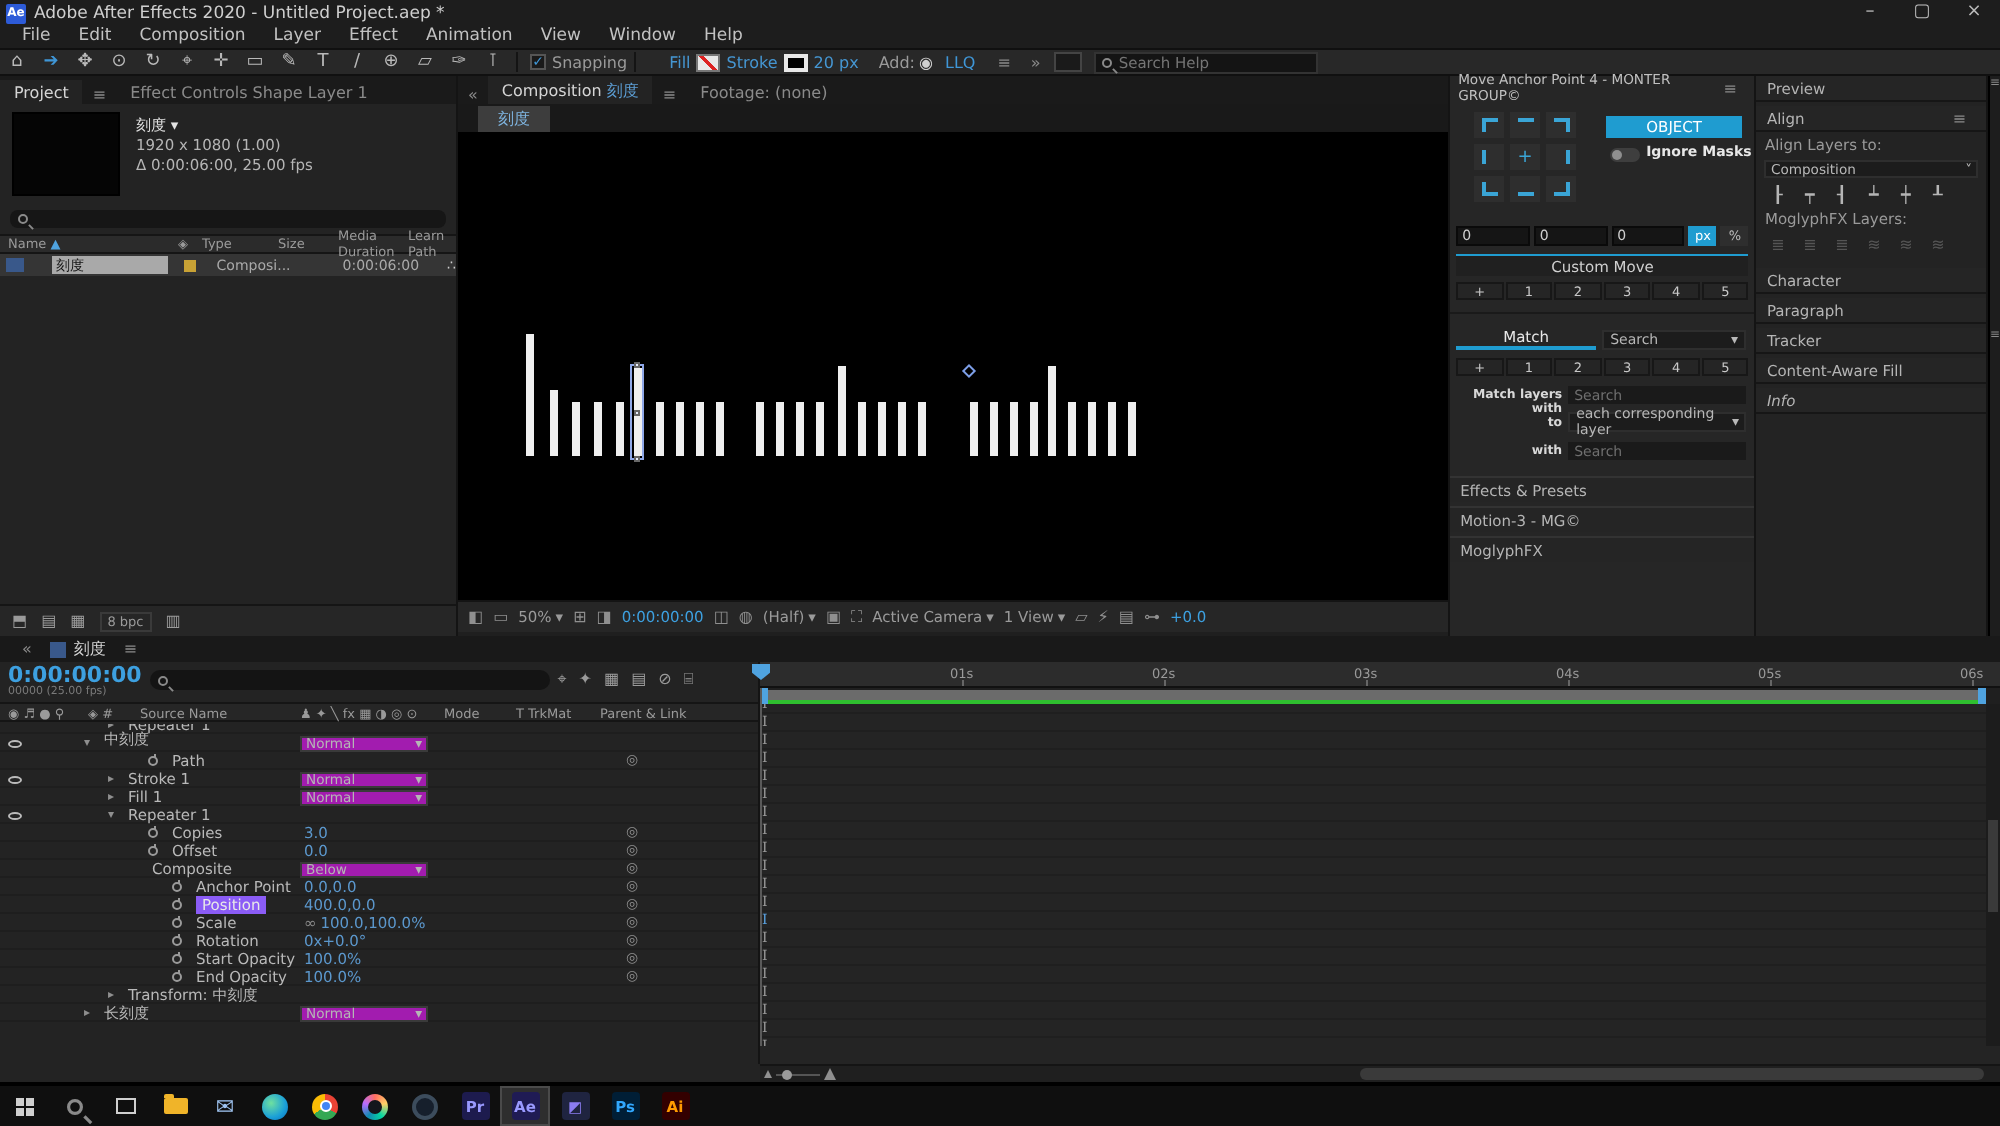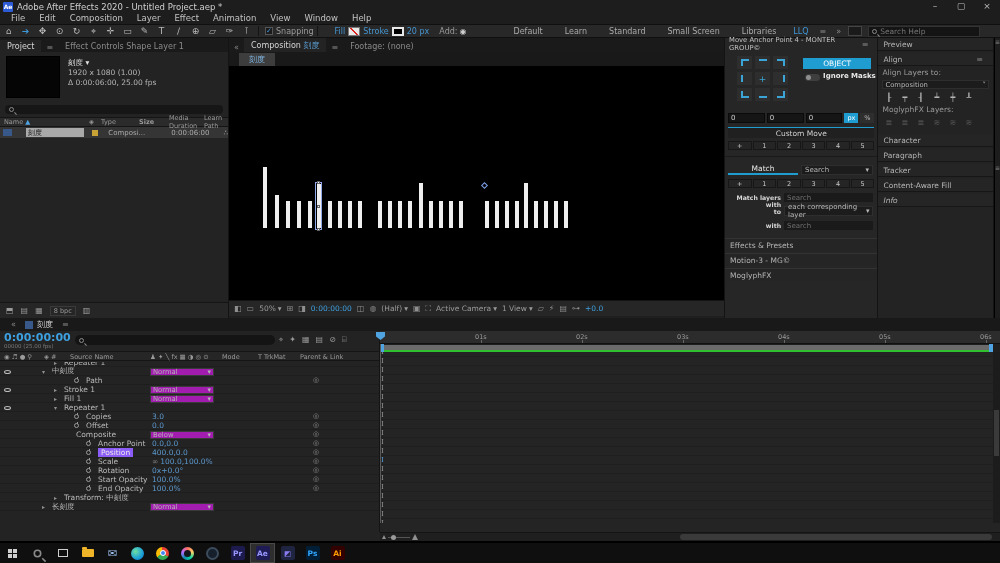--- a/index.html
+++ b/index.html
@@ -205,27 +205,20 @@
       <span class="chk">✓</span>
       <span>Snapping</span>
       <span class="tb-sep"></span>
       <span class="blue-t" style="margin-left:14px">Fill</span>
       <span class="swatch-fill"></span>
       <span class="blue-t">Stroke</span>
       <span class="swatch-stroke"></span>
       <span class="blue-t">20 px</span>
       <span style="margin-left:10px">Add:</span>
       <span style="margin-left:2px;color:#cfcfcf">◉</span>
-      <div id="workspaces" style="display:flex;margin-left:36px">
-          <div class="ws">Default</div>
-          <div class="ws">Learn</div>
-          <div class="ws">Standard</div>
-          <div class="ws">Small Screen</div>
-          <div class="ws">Libraries</div>
-        </div>
       <span class="ws-active">LLQ</span>
       <span class="mi">≡</span>
       <span class="mi">»</span>
       <span style="width:14px;height:10px;background:#1a1a1a;border:1px solid #444;margin:0 2px"></span>
       <div class="help-box">
         <span class="mag"></span>
         <input placeholder="Search Help" style="">
       </div>
     </div>
 
@@ -244,21 +237,21 @@
             <div>Δ 0:00:06:00, 25.00 fps</div>
           </div>
         </div>
         <div class="searchbar">
             <span class="mag"></span>
           </div>
         <div class="pcols" id="pcols">
             <div style="width: 85px; padding-left: 4px;">Name <span style="color:#4fa3e0">▲</span></div>
             <div style="width: 12px; padding-left: 4px;">◈</div>
             <div style="width: 38px; padding-left: 4px;">Type</div>
-            <div style="width: 30px; padding-left: 4px; font-weight: bold;">Size</div>
+            <div style="width: 30px; padding-left: 4px;">Size</div>
             <div style="width: 35px; padding-left: 4px;">Media Duration</div>
             <div style="width: 28px; padding-left: 4px;">Learn Path</div>
           </div>
         <div class="prow">
           <span class="fitem"></span>
           <span class="namecell">刻度</span>
           <span class="lbl-sq"></span>
           <span style="margin-left:10px">Composi...</span>
           <span style="margin-left:26px">0:00:06:00</span>
           <span style="margin-left:14px;color:#cfcfcf">∴</span>

